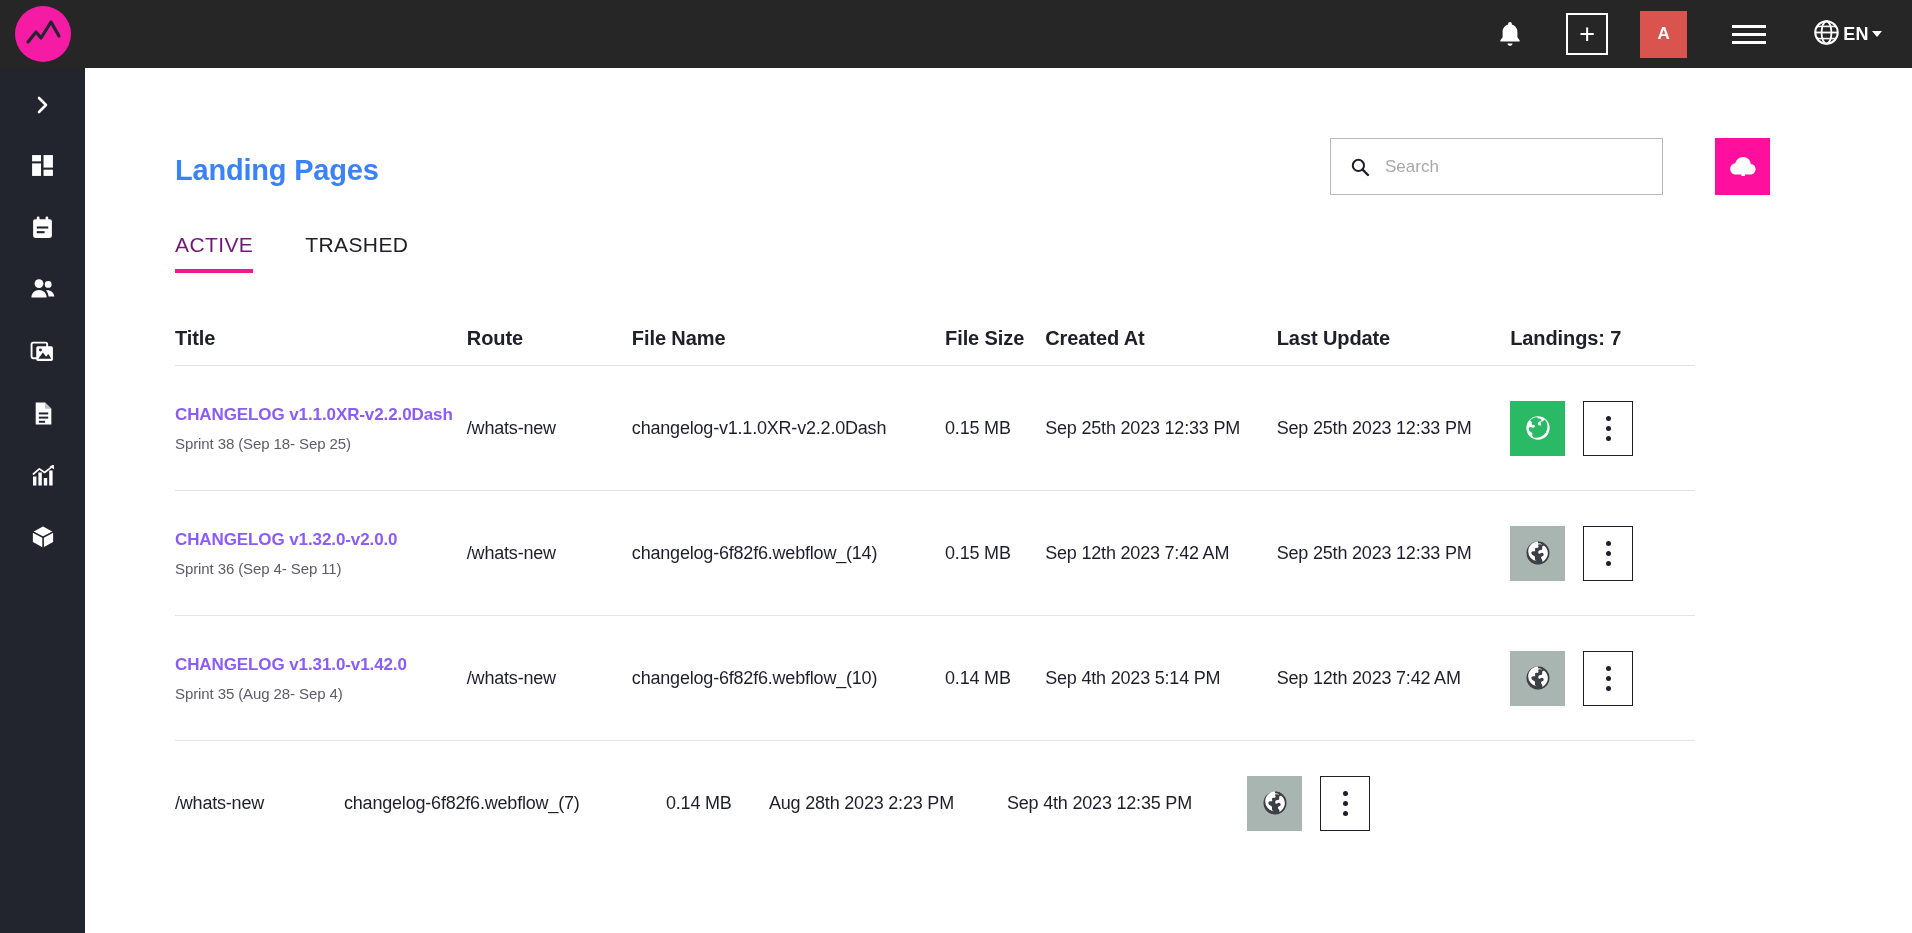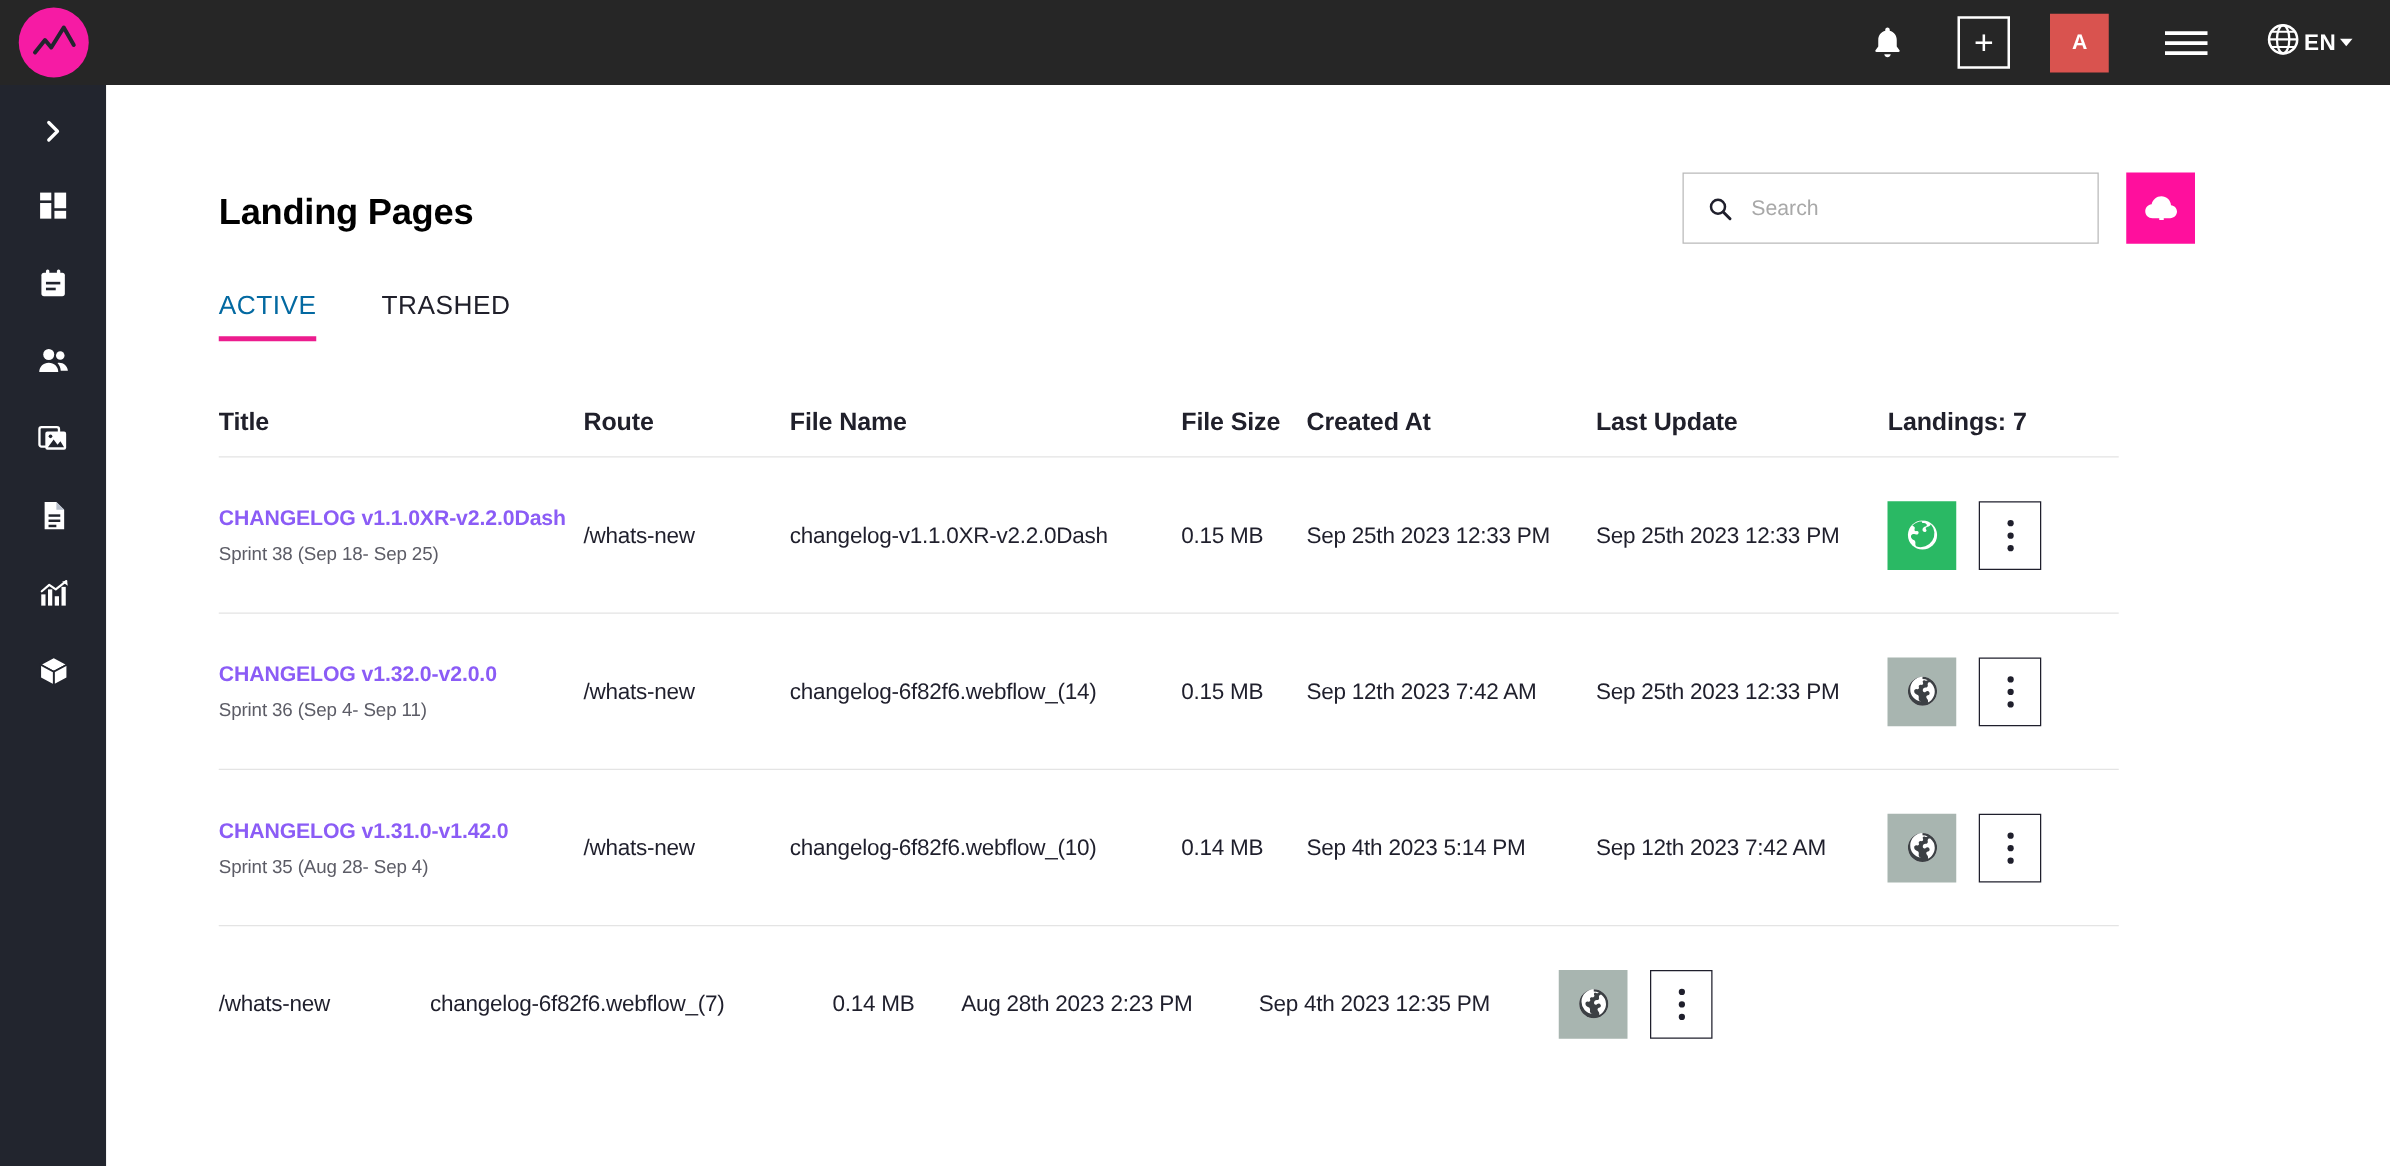--- a/index.html
+++ b/index.html
@@ -88,26 +88,26 @@
     background: #ffffff;
     overflow: hidden;
   }
   .page-head {
     position: relative;
     margin: 0 0 0 0;
     padding: 86px 0 0 90px;
     display: flex; align-items: center;
   }
   .page-title {
-    font-size: 29px; font-weight: 700; color: #000000;
+    font-size: 29px; font-weight: 700; color: #3b82f6;
     letter-spacing: -0.2px;
   }
   .head-right {
-    position: absolute; right: 156px; top: 70px;
-    display: flex; align-items: stretch;
+    position: absolute; right: 142px; top: 70px;
+    display: flex; align-items: stretch; gap: 30px;
   }
   .search-box {
     width: 333px; height: 57px;
     border: 1px solid #b9b9b9; background: #ffffff;
     display: flex; align-items: center; padding: 0 14px;
   }
   .search-icon { width: 30px; display: flex; align-items: center; justify-content: center; }
   .search-input {
     border: none; outline: none; background: transparent;
     font-family: "Liberation Sans", sans-serif;
@@ -125,21 +125,21 @@
     display: flex; align-items: flex-end; gap: 0;
     padding-left: 90px; margin-top: 46px;
   }
   .tab {
     font-size: 21px; font-weight: 400; letter-spacing: .4px;
     padding: 0 16px 16px 0; cursor: pointer; position: relative;
     color: #20202b; background: transparent; border: none;
     font-family: "Liberation Sans", sans-serif;
   }
   .tab:first-child { padding-right: 22px; }
-  .tab.active { color: #0369a1; }
+  .tab.active { color: #701a75; }
   .tab.active::after {
     content: ""; position: absolute; left: 0; bottom: 0;
     width: calc(100% - 22px); height: 4px; background: #ec1c8e;
   }
   .tab:not(.active) { margin-left: 30px; }
 
   
   .table { margin-top: 46px; padding: 0 0 0 90px; width: 1610px; }
   .thead {
     display: flex; align-items: center;

